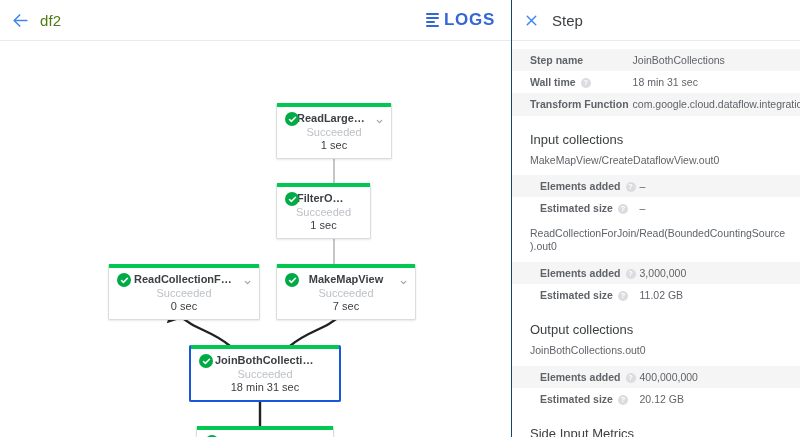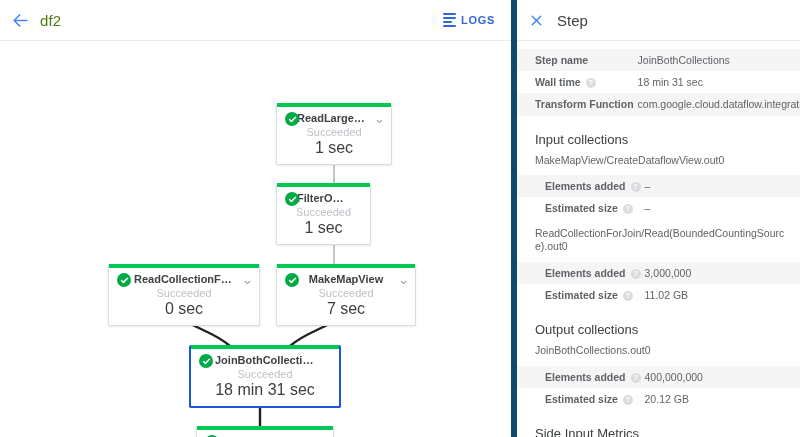--- a/index.html
+++ b/index.html
@@ -26,21 +26,21 @@
     width: 40px; height: 41px; display: flex; align-items: center; justify-content: center;
     color: #4285f4; cursor: pointer;
   }
   .job-title {
     font-size: 15px; color: #4d7c0f; letter-spacing: .1px;
     margin-left: 0;
   }
   .logs-btn {
     margin-left: auto; margin-right: 16px;
     display: flex; align-items: center; gap: 5px;
-    color: #3367d6; font-size: 11px; font-weight: bold; letter-spacing: .7px;
+    color: #3367d6; font-size: 17px; font-weight: bold; letter-spacing: .7px;
     cursor: pointer;
   }
   .logs-icon { display: flex; flex-direction: column; gap: 2px; width: 13px; }
   .logs-icon i { display: block; height: 2px; background: #3367d6; border-radius: 1px; }
   .logs-icon i:nth-child(1) { width: 13px; }
   .logs-icon i:nth-child(2) { width: 13px; }
   .logs-icon i:nth-child(3) { width: 9px; }
   .logs-icon i:nth-child(4) { width: 13px; }
 
   .graph-area { position: relative; width: 511px; height: 396px; background: #fff; overflow: hidden; }
@@ -70,26 +70,26 @@
     background: #00ab46; display: flex; align-items: center; justify-content: center;
   }
   .check-icon svg { display: block; }
   .node-title {
     font-size: 11px; font-weight: bold; color: #3c4043; text-align: center;
     white-space: nowrap; overflow: hidden; text-overflow: ellipsis;
     max-width: 108px; padding: 0 14px;
   }
   .chevron { position: absolute; right: 1px; top: 1px; color: #9aa0a6; line-height: 1; }
   .node-status { font-size: 11px; color: #bdc1c6; text-align: center; margin-top: 2px; }
-  .node-time { font-size: 16px; color: #3c4043; text-align: center; margin-top: 1px; }
+  .node-time { font-size: 11px; color: #3c4043; text-align: center; margin-top: 1px; }
 
   
   .right-pane {
     width: 289px; height: 437px; background: #fff;
-    border-left: 6px solid #0c4a6e;
+    border-left: 1px solid #0c4a6e;
     position: relative; overflow: hidden;
   }
   .panel-head {
     height: 41px; display: flex; align-items: center;
     border-bottom: 1px solid #e8eaed;
   }
   .close-x {
     width: 38px; height: 41px; display: flex; align-items: center; justify-content: center;
     color: #4285f4; cursor: pointer;
   }

